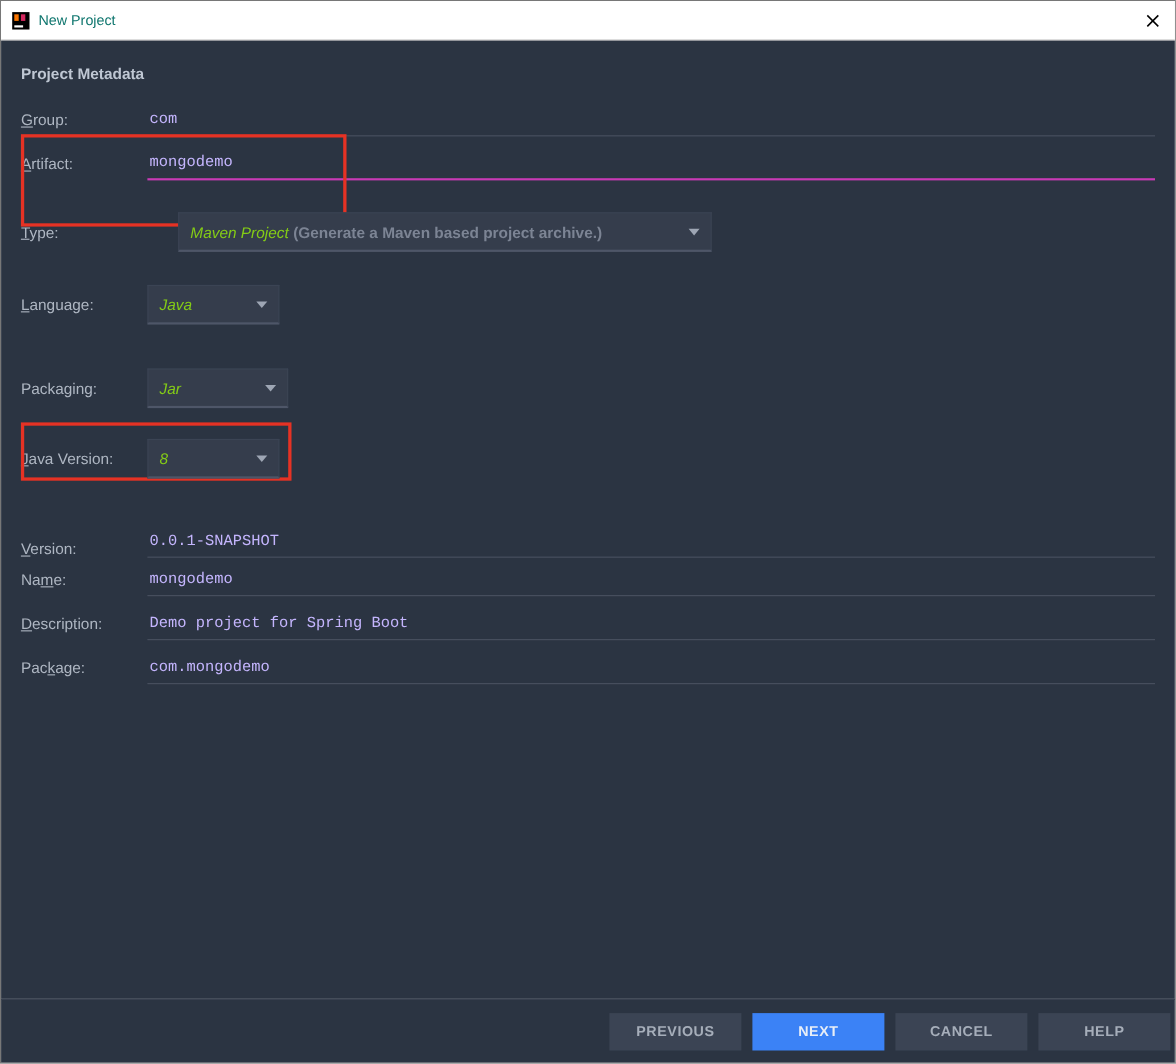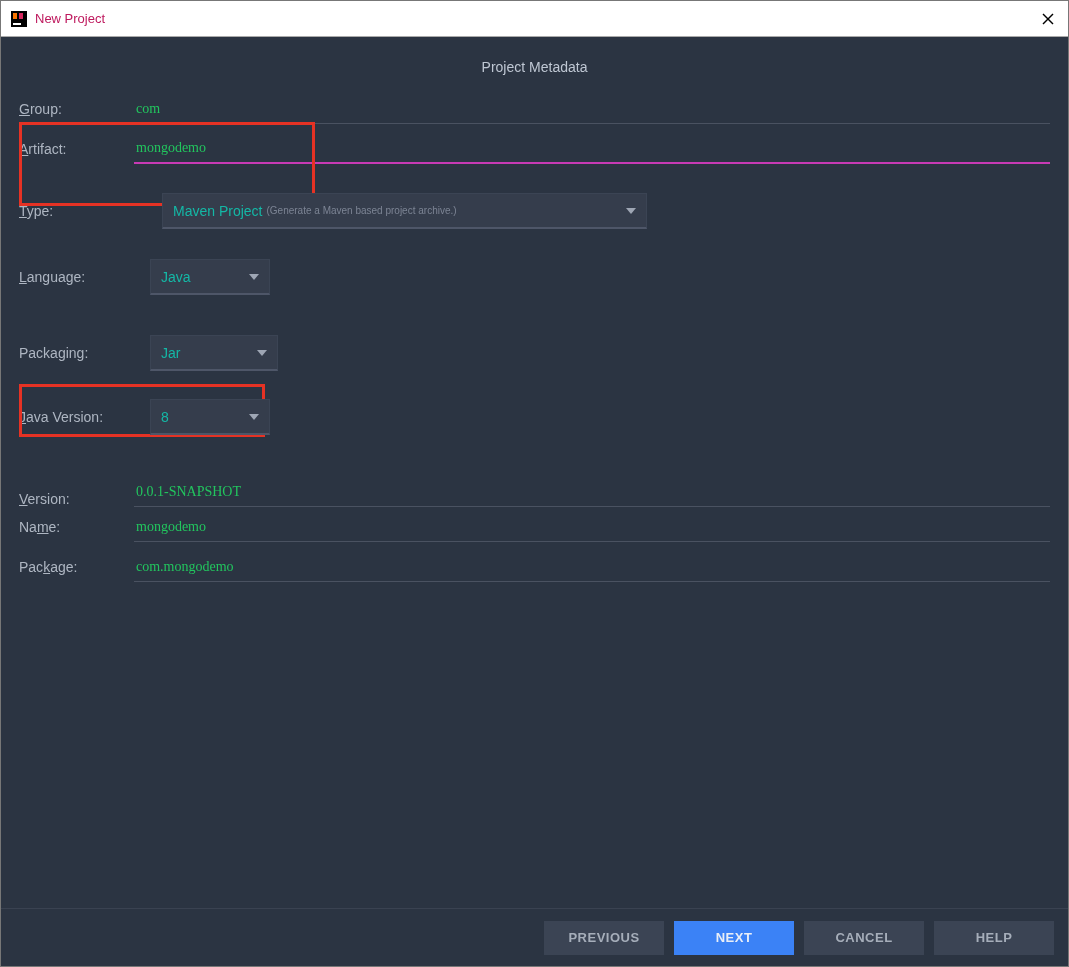--- a/index.html
+++ b/index.html
@@ -29,21 +29,21 @@
     position: relative;
   }
   .titlebar .app-icon {
     width: 16px; height: 16px;
     margin-right: 8px;
     display:inline-flex;
     align-items:center;
     justify-content:center;
   }
   .titlebar .title {
-    color: #be185d;
+    color: #0f766e;
     font-size: 13px;
   }
   .titlebar .close {
     margin-left: auto;
     width: 20px; height: 20px;
     display:flex; align-items:center; justify-content:center;
     cursor:pointer;
   }
   .titlebar .close svg { stroke:#000; }
 
@@ -52,24 +52,23 @@
     background: #2b3442;
     color: #b8c0cc;
     padding: 22px 18px;
     display:flex;
     flex-direction:column;
     position:relative;
     font-size: 14px;
   }
   .section-title {
     color: #bfc7d3;
-    font-weight: normal;
+    font-weight: bold;
     font-size: 14px;
     margin-bottom: 14px;
-    text-align: center;
   }
   .rows {
     display:flex;
     flex-direction:column;
   }
   .row {
     display:flex;
     align-items:center;
     min-height: 40px;
   }
@@ -79,56 +78,56 @@
     color: #aeb6c2;
     font-size: 14px;
   }
   .underline { text-decoration: underline; }
   .text-input {
     flex:1;
     height: 30px;
     background: transparent;
     border: none;
     border-bottom: 1px solid #4a5261;
-    color: #22c55e;
+    color: #c4b5fd;
     font-size: 14px;
     padding-left: 2px;
     outline:none;
-    font-family: Liberation Serif, serif;
+    font-family: Liberation Mono, monospace;
   }
   .text-input.highlight { border-bottom: 2px solid #c83ab5; }
 
   .dropdown {
     height: 36px;
     background: #353d4c;
     border:1px solid #3b4454;
     border-bottom: 2px solid #4e5668;
     color: #c0c8d4;
     display:flex;
     align-items:center;
     padding: 0 10px;
     cursor:pointer;
     position:relative;
   }
-  .dropdown .dd-text { color:#14b8a6; font-size:14px; }
-  .dropdown .dd-hint { color:#7c8494; font-size:10px; margin-left:4px;}
+  .dropdown .dd-text { color:#84cc16; font-size:14px;font-style:italic; }
+  .dropdown .dd-hint { color:#7c8494; font-size:14px; margin-left:4px;font-weight:bold;}
   .dropdown .caret {
     margin-left:auto;
     width:0;height:0;
     border-left:5px solid transparent;
     border-right:5px solid transparent;
     border-top:6px solid #9ea6b4;
   }
   .dd-type { width:485px; }
   .dd-lang { width:120px; }
   .dd-pack { width:128px; }
   .dd-java { width:120px; }
 
   .gap-big { margin-top:22px; margin-bottom:12px;gap:28px;}
-  .gap-med { margin-top:14px; margin-bottom:10px;gap:16px;}
+  .gap-med { margin-top:14px; margin-bottom:10px;}
 
   .red-box-1 {
     position:absolute;
     border:3px solid #e63224;
     pointer-events:none;
     left:18px; top:85px;
     width:296px; height:84px;
   }
   .red-box-2 {
     position:absolute;
@@ -139,21 +138,21 @@
   }
 
   .buttonbar {
     height: 58px;
     background: #2b3442;
     border-top: 1px solid #3a4251;
     display:flex;
     justify-content:flex-end;
     align-items:center;
     gap:10px;
-    padding: 0 14px;
+    padding: 0 4px;
   }
   .btn {
     height: 34px;
     min-width: 120px;
     background:#3b4454;
     color:#a6aeba;
     border:none;
     font-size:13px;
     font-weight:bold;
     letter-spacing:0.5px;
@@ -239,20 +238,24 @@
       <div class="row compact" style="margin-top:20px;align-items:flex-end;">
         <div class="label"><span class="underline">V</span>ersion:</div>
         <input class="text-input" value="0.0.1-SNAPSHOT" style="">
       </div>
 
       <div class="row compact">
         <div class="label">Na<span class="underline">m</span>e:</div>
         <input class="text-input" value="mongodemo" style="">
       </div>
 
+      <div class="row compact">
+        <div class="label"><span class="underline">D</span>escription:</div>
+        <input class="text-input" value="Demo project for Spring Boot" style="">
+      </div>
 
       <div class="row compact">
         <div class="label">Pac<span class="underline">k</span>age:</div>
         <input class="text-input" value="com.mongodemo" style="">
       </div>
 
     </div>
   </div>
 
   <div class="buttonbar">

